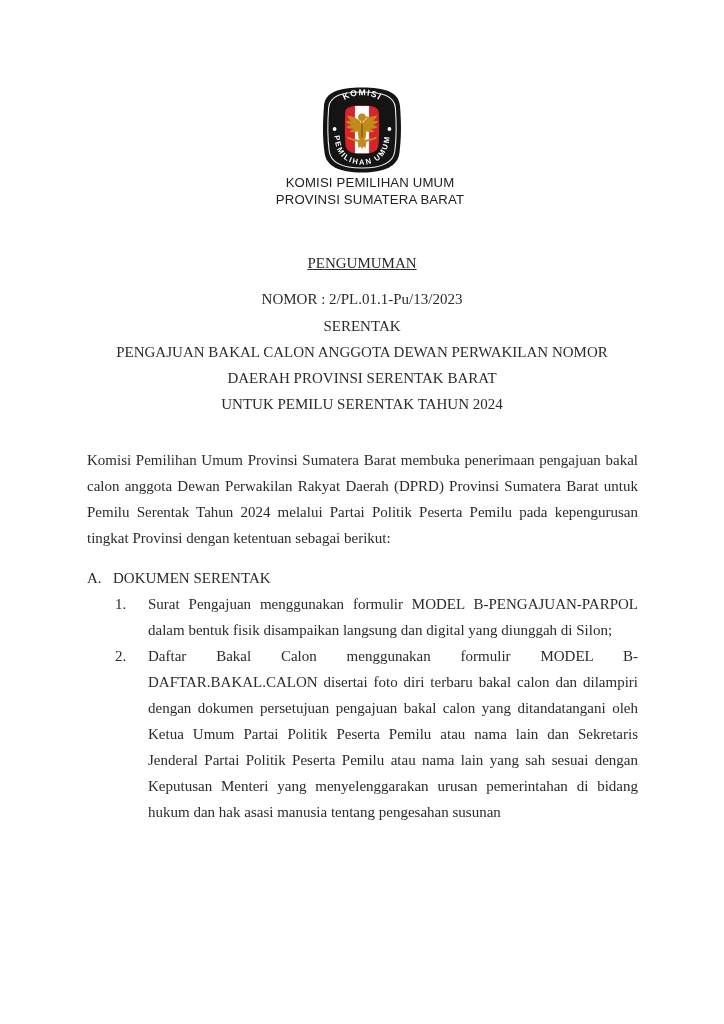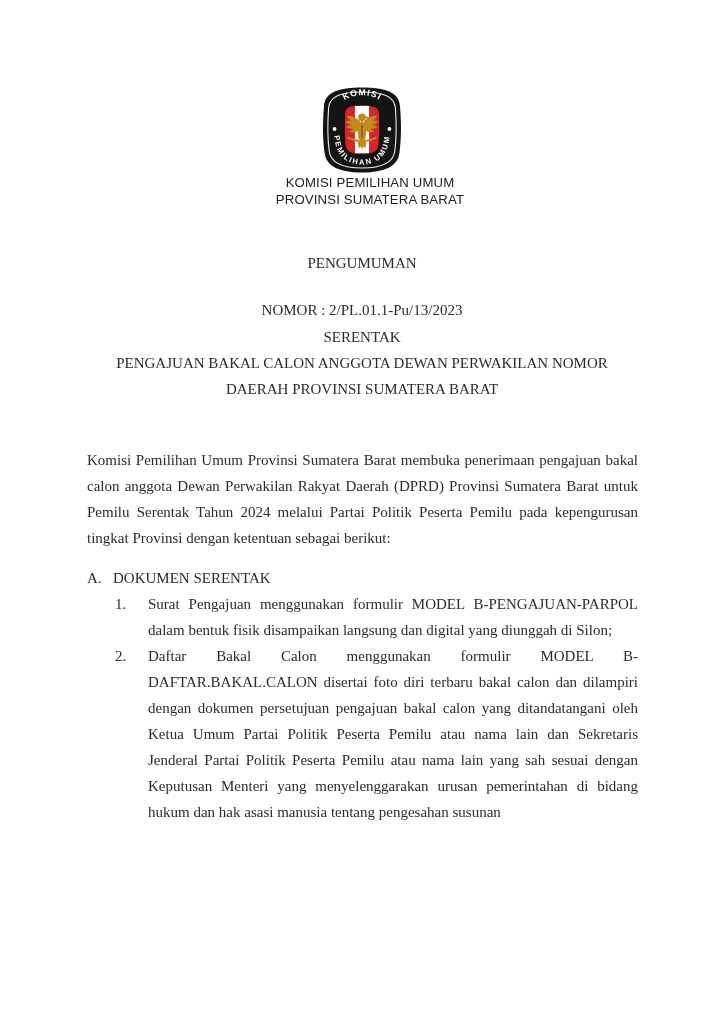--- a/index.html
+++ b/index.html
@@ -57,21 +57,21 @@
     position: absolute;
     top: 250px;
     left: 87px;
     width: 550px;
     text-align: center;
     font-size: 15px;
     line-height: 26px;
     color: #2b2b2b;
   }
   .title-line { white-space: nowrap; }
-  .title-pengumuman { margin-bottom: 21px; }
+  .title-pengumuman { margin-bottom: 10px; text-decoration: underline; }
   .title-nomor { margin-bottom: 1px; }
 
   
   .body-block {
     position: absolute;
     top: 447px;
     left: 87px;
     width: 551px;
   }
   .para {
@@ -187,21 +187,22 @@
   <div class="letterhead">
     <div>KOMISI PEMILIHAN UMUM</div>
     <div>PROVINSI SUMATERA BARAT</div>
   </div>
 
   <div class="title-block">
     <div class="title-line title-pengumuman">PENGUMUMAN</div>
     <div class="title-line title-nomor">NOMOR : 2/PL.01.1-Pu/13/2023</div>
     <div class="title-line">SERENTAK</div>
     <div class="title-line">PENGAJUAN BAKAL CALON ANGGOTA DEWAN PERWAKILAN NOMOR</div>
-    <div class="title-line">DAERAH PROVINSI SUMATERA BARAT</div>
+    <div class="title-line">DAERAH PROVINSI SERENTAK BARAT</div>
+    <div class="title-line">UNTUK PEMILU SERENTAK TAHUN 2024</div>
   </div>
 
   <div class="body-block">
 
     <p class="para">Komisi Pemilihan Umum Provinsi Sumatera Barat membuka penerimaan pengajuan bakal calon anggota Dewan Perwakilan Rakyat Daerah (DPRD) Provinsi Sumatera Barat untuk Pemilu Serentak Tahun 2024 melalui Partai Politik Peserta Pemilu pada kepengurusan tingkat Provinsi dengan ketentuan sebagai berikut:</p>
 
     <div class="section">
       <div class="section-head">
         <span class="marker">A.</span>
         <span>DOKUMEN SERENTAK</span>

